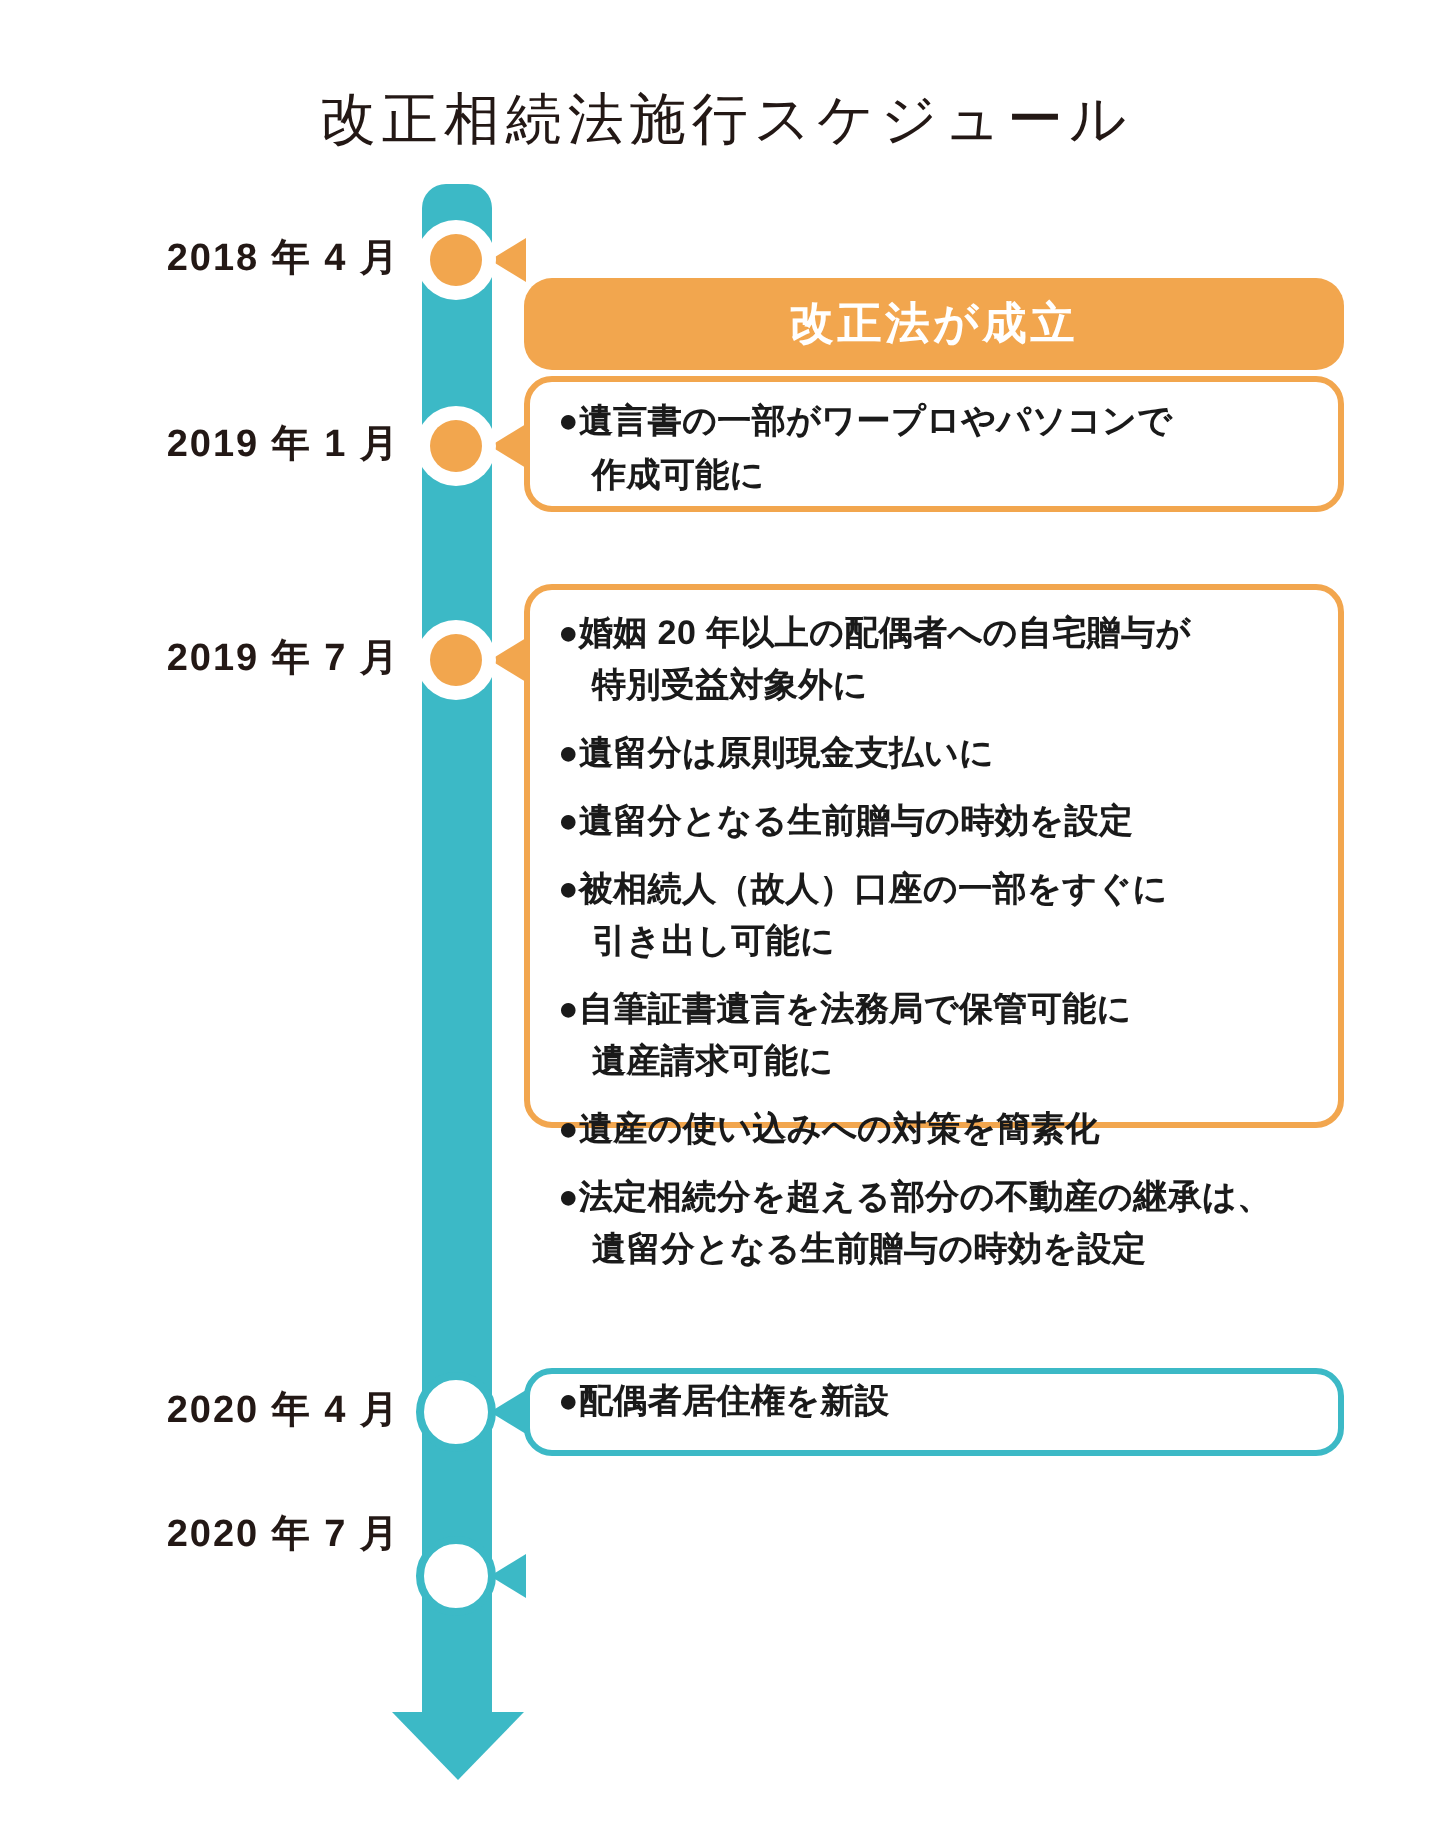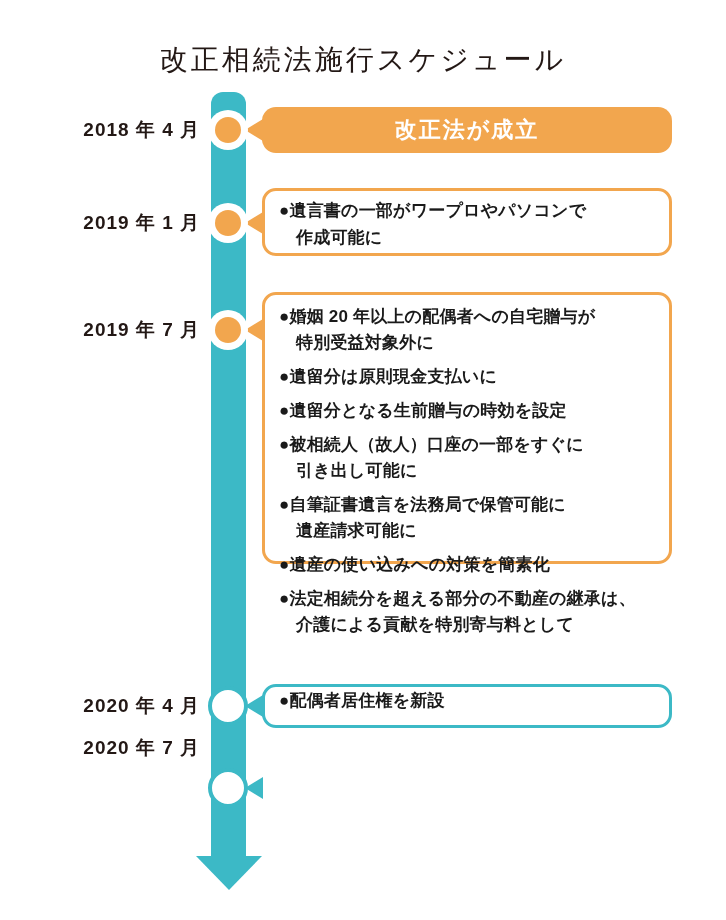--- a/index.html
+++ b/index.html
@@ -40,21 +40,21 @@
     border-top:11px solid transparent;border-bottom:11px solid transparent;
   }
   .tail.orange{border-right:18px solid var(--orange);}
   .tail.teal{border-right:18px solid var(--teal);}
   .box{
     position:absolute;left:262px;width:410px;box-sizing:border-box;
     border-radius:14px;background:#ffffff;z-index:2;
   }
   .box.filled{
     background:var(--orange);display:flex;align-items:center;justify-content:center;
-    color:#ffffff;font-size:22px;font-weight:bold;letter-spacing:2px;
+    color:#ffffff;font-size:22px;font-weight:bold;letter-spacing:2px;margin-top:32px;
   }
   .box.o-border{border:3px solid var(--orange);}
   .box.t-border{border:3px solid var(--teal);}
   .box.single{display:flex;align-items:flex-start;padding:0 14px;}
   .pad2{padding:6px 14px;}
   .pad3{padding:9px 14px;}
   .line{font-size:17px;font-weight:bold;color:var(--body);line-height:27px;letter-spacing:0.2px;white-space:nowrap;}
   .b3 .line{line-height:26px;}
   .cont{padding-left:17px;}
   .bullet{margin-bottom:8px;}
@@ -106,29 +106,29 @@
     </div>
     <div class="bullet">
       <div class="line">●自筆証書遺言を法務局で保管可能に</div>
       <div class="line cont">遺産請求可能に</div>
     </div>
     <div class="bullet">
       <div class="line">●遺産の使い込みへの対策を簡素化</div>
     </div>
     <div class="bullet">
       <div class="line">●法定相続分を超える部分の不動産の継承は、</div>
-      <div class="line cont">介護による貢献を特別寄与料として</div>
+      <div class="line cont">遺留分となる生前贈与の時効を設定</div>
     </div>
   </div>
   <div class="node orange" style="top:310px"></div>
 
   <div class="date" style="top:694px">2020 年 4 月</div>
   <div class="tail teal" style="top:695px"></div>
   <div class="box t-border single" style="top:684px;height:44px">
     <div class="line">●配偶者居住権を新設</div>
   </div>
   <div class="node teal" style="top:686px"></div>
 
-  <div class="date" style="top:736px">2020 年 7 月</div>
+  <div class="date" style="top:756px">2020 年 7 月</div>
   <div class="tail teal" style="top:777px"></div>
   <div class="node teal" style="top:768px"></div>
 
 </div>
 
 </body></html>

